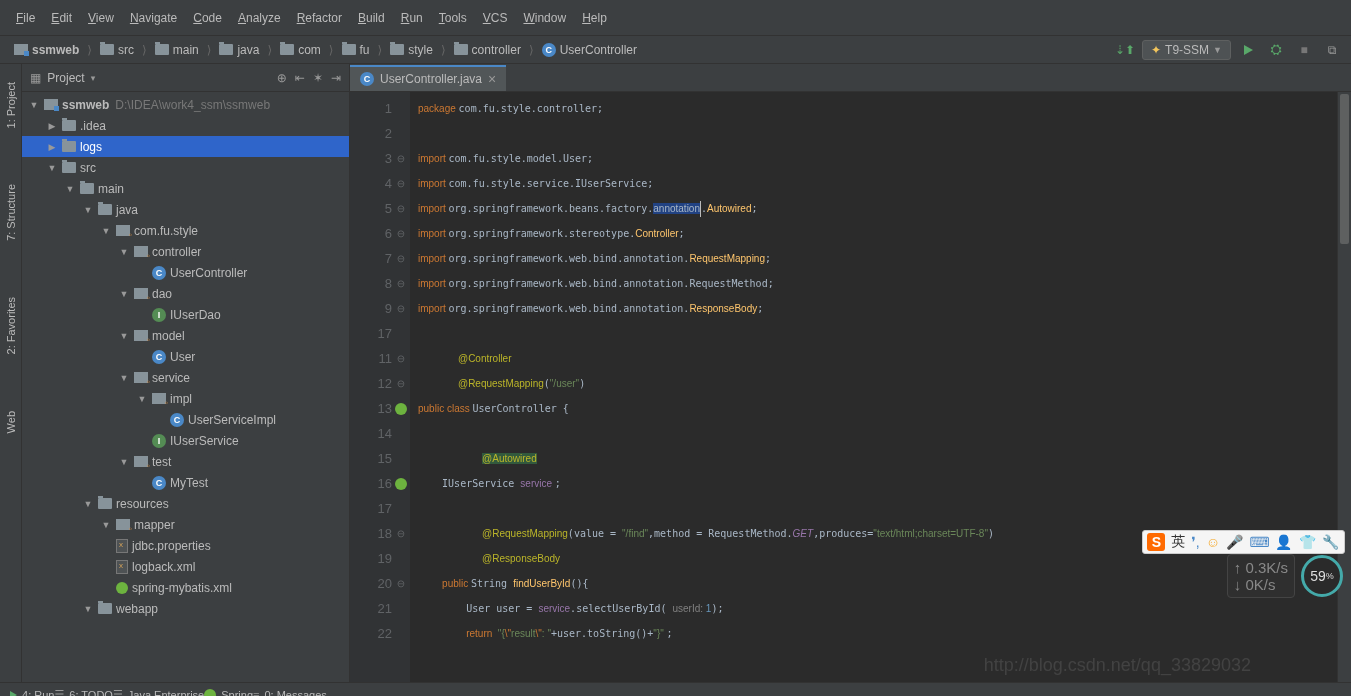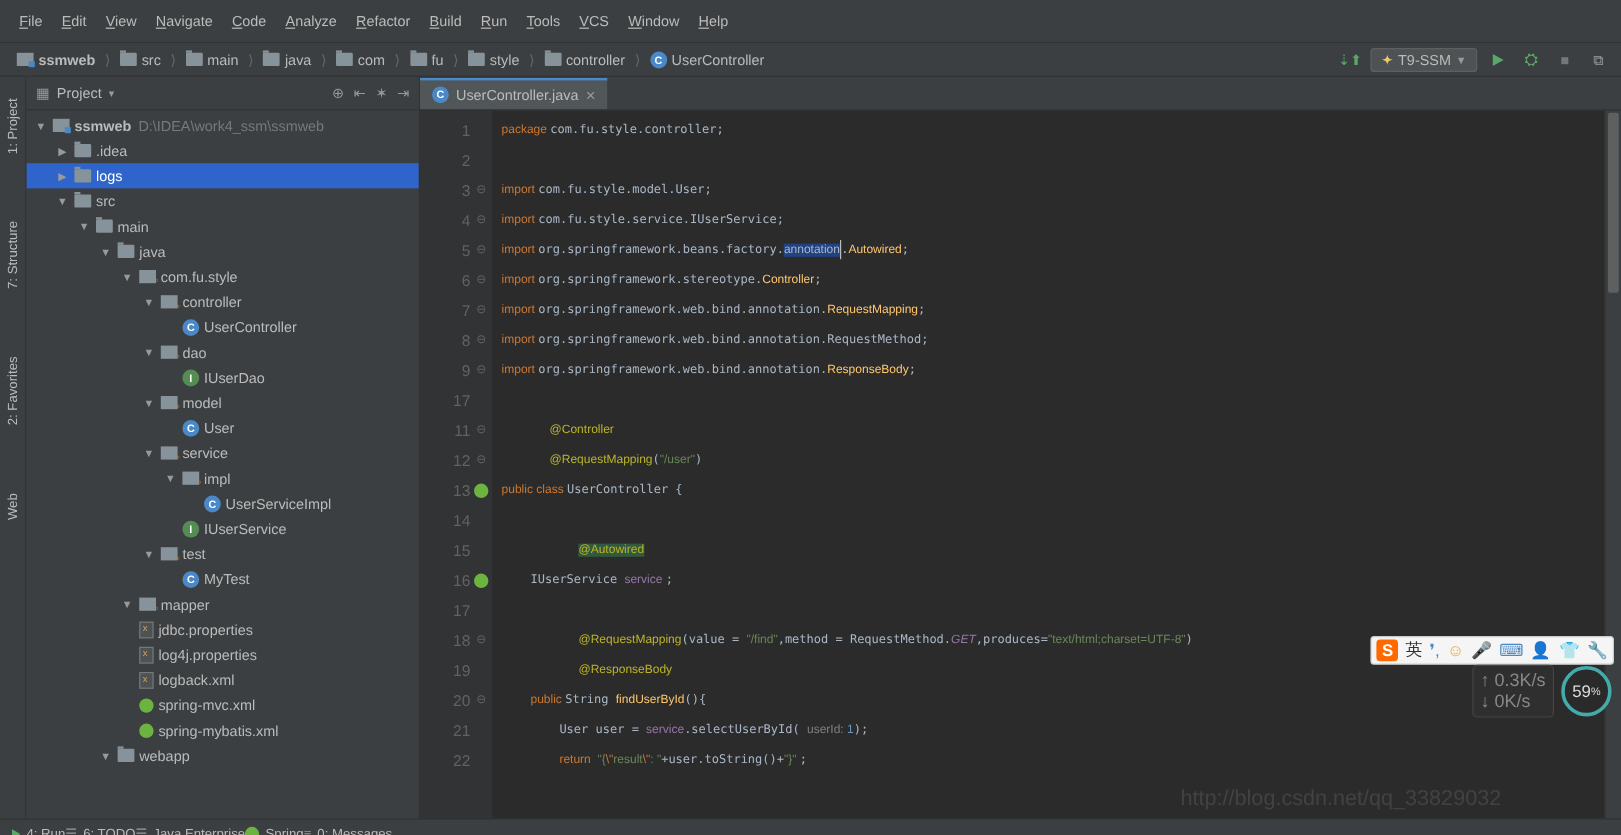--- a/index.html
+++ b/index.html
@@ -311,54 +311,47 @@
           </span>
           <span class="tree-label">test</span>
         </div>
         <div class="tree-row" style="padding-left: 114px;">
           <span class="arrow"></span>
           <span class="tree-icon">
             <span class="class-icon">C</span>
           </span>
           <span class="tree-label">MyTest</span>
         </div>
+        <div class="tree-row" style="padding-left: 60px;">
+          <span class="arrow open"></span>
+          <span class="tree-icon">
+            <span class="folder-icon"></span>
+          </span>
+          <span class="tree-label">resources</span>
+        </div>
         <div class="tree-row" style="padding-left: 78px;">
           <span class="arrow open"></span>
           <span class="tree-icon">
             <span class="pkg-icon"></span>
           </span>
           <span class="tree-label">mapper</span>
         </div>
         <div class="tree-row" style="padding-left: 78px;">
           <span class="arrow"></span>
           <span class="tree-icon">
             <span class="xml-icon"></span>
           </span>
           <span class="tree-label">jdbc.properties</span>
         </div>
         <div class="tree-row" style="padding-left: 78px;">
           <span class="arrow"></span>
           <span class="tree-icon">
             <span class="xml-icon"></span>
           </span>
-          <span class="tree-label">log4j.properties</span>
-        </div>
-        <div class="tree-row" style="padding-left: 78px;">
-          <span class="arrow"></span>
-          <span class="tree-icon">
-            <span class="xml-icon"></span>
-          </span>
           <span class="tree-label">logback.xml</span>
-        </div>
-        <div class="tree-row" style="padding-left: 78px;">
-          <span class="arrow"></span>
-          <span class="tree-icon">
-            <span class="spring-icon"></span>
-          </span>
-          <span class="tree-label">spring-mvc.xml</span>
         </div>
         <div class="tree-row" style="padding-left: 78px;">
           <span class="arrow"></span>
           <span class="tree-icon">
             <span class="spring-icon"></span>
           </span>
           <span class="tree-label">spring-mybatis.xml</span>
         </div>
         <div class="tree-row" style="padding-left: 60px;">
           <span class="arrow open"></span>

